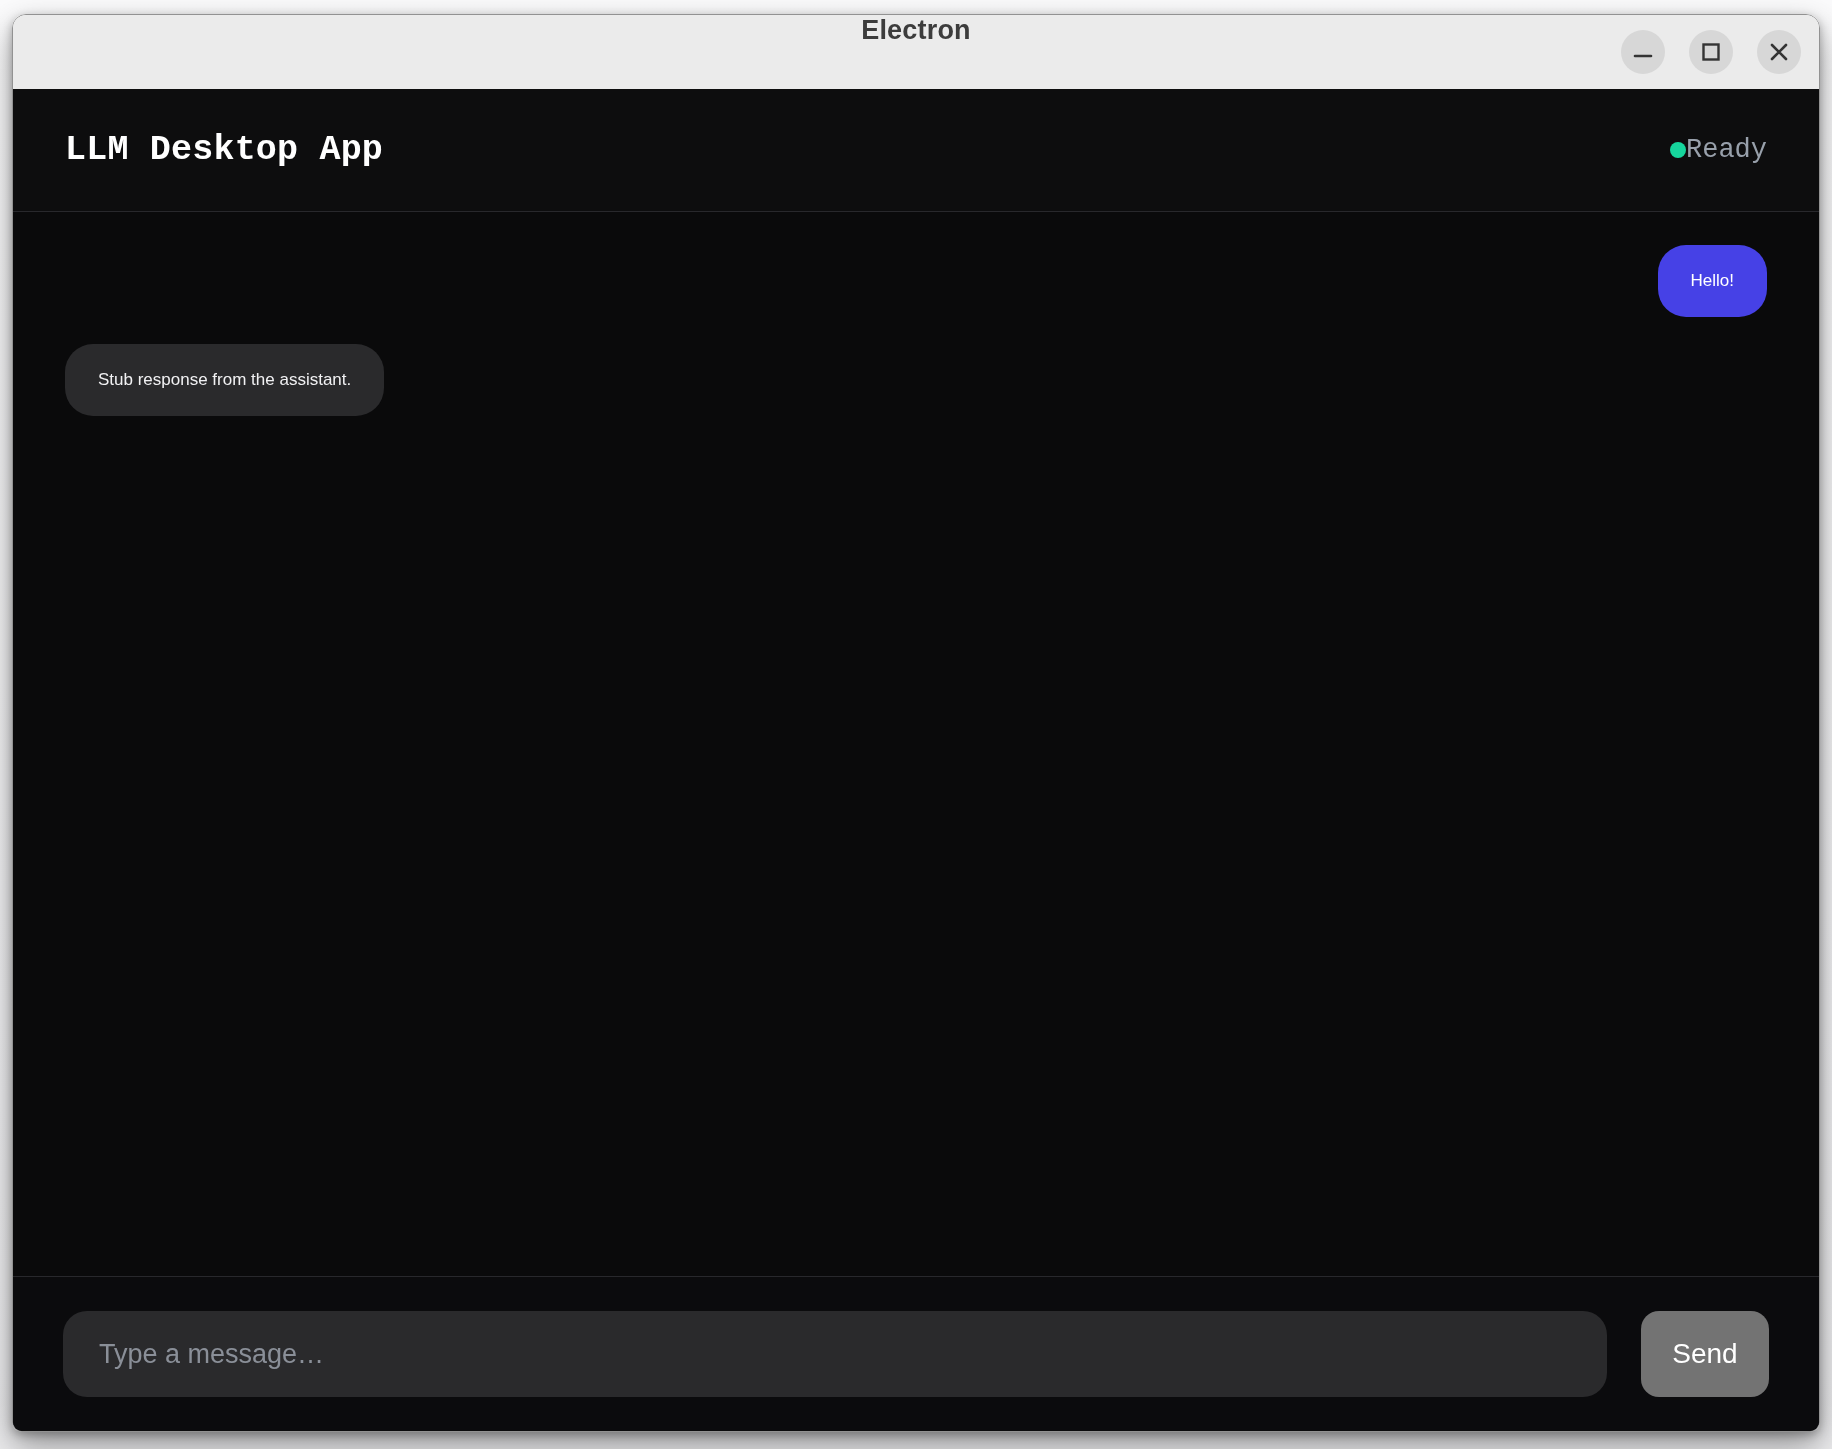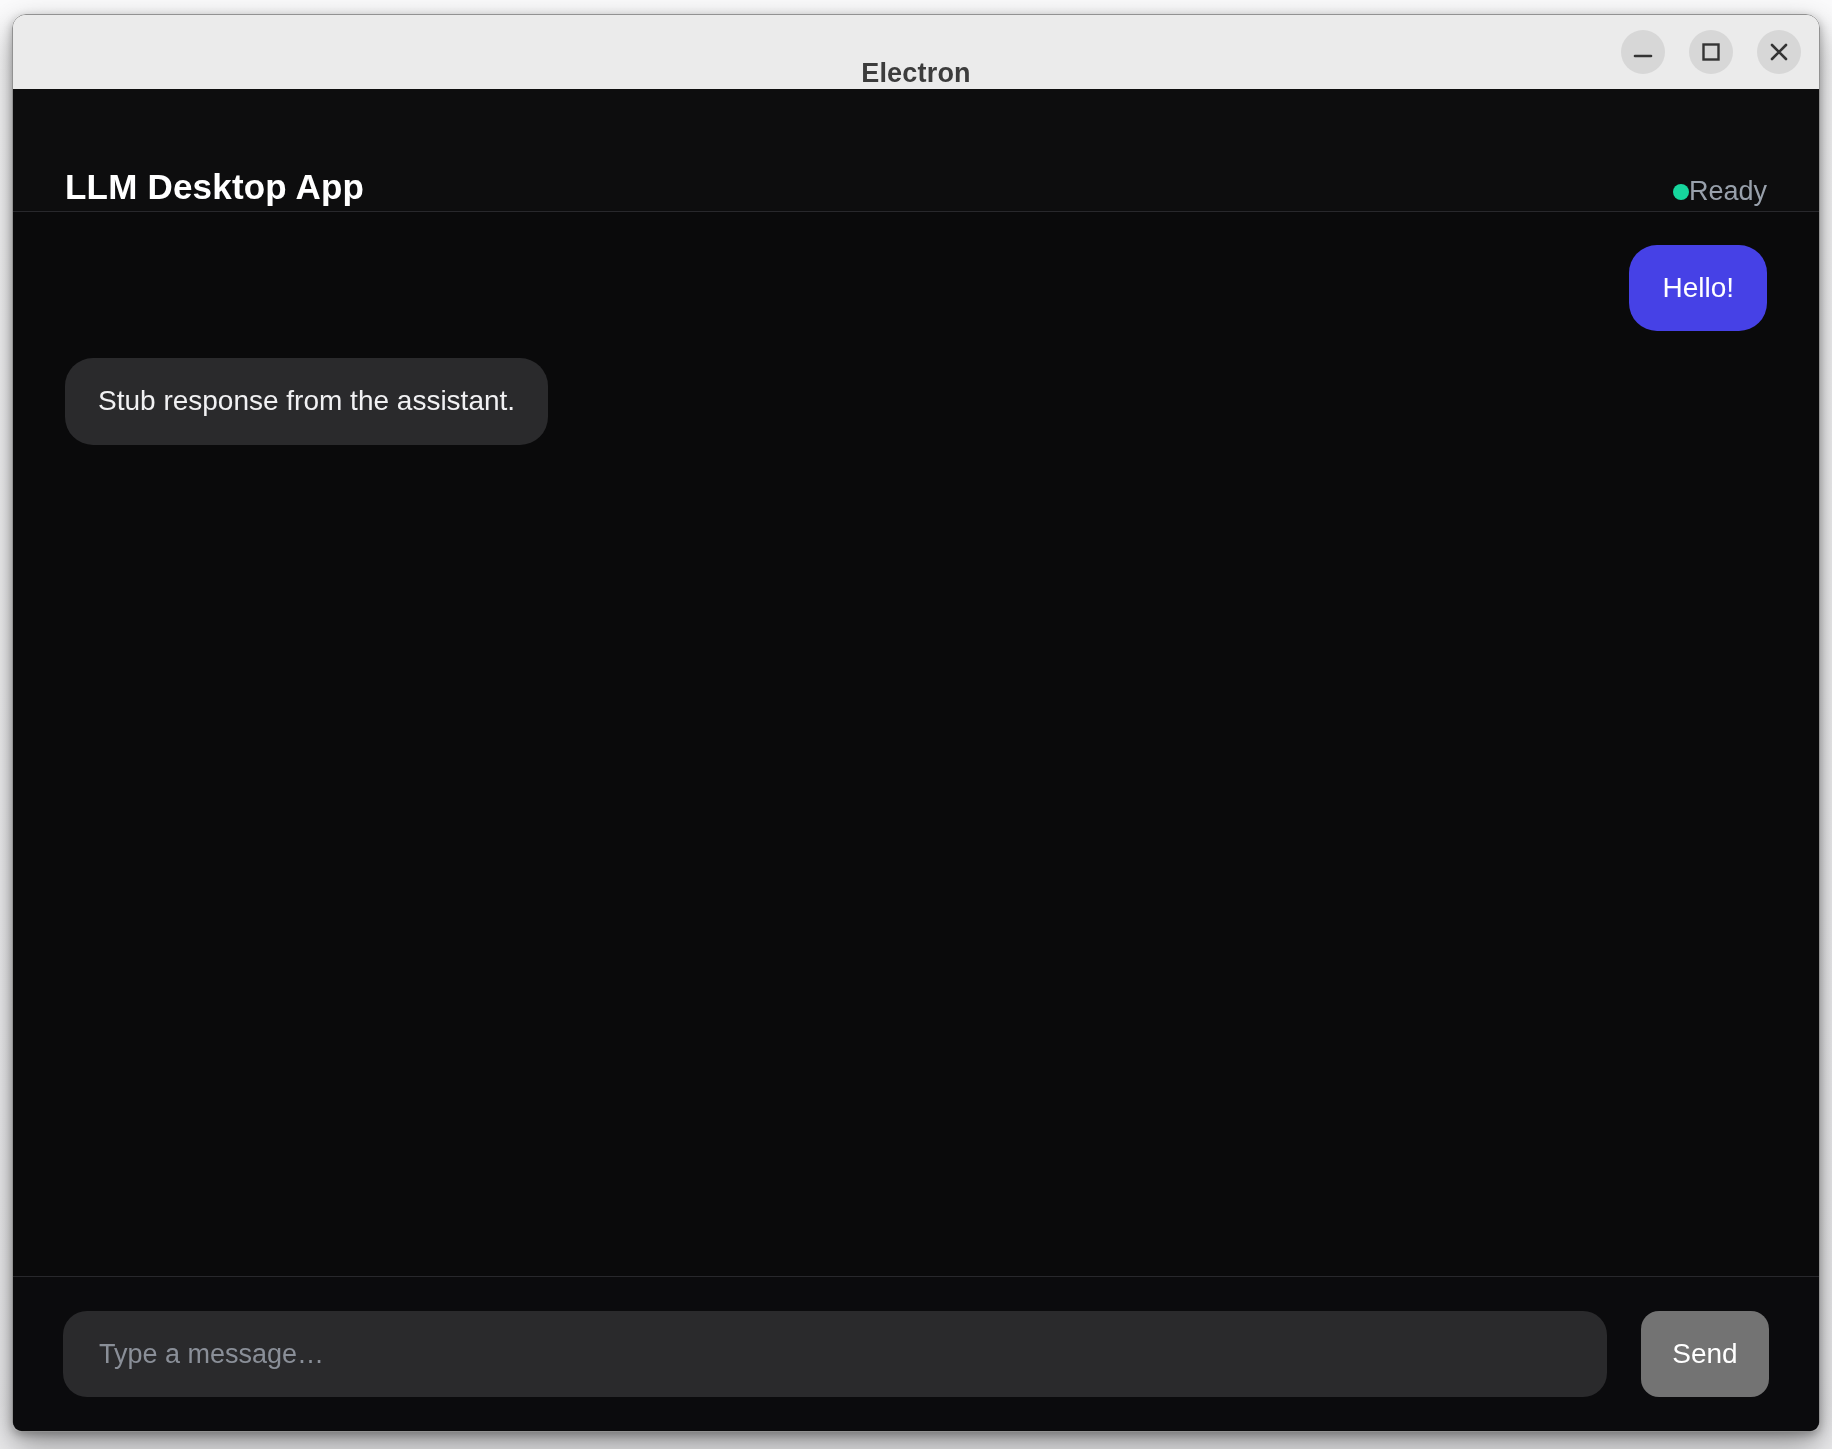--- a/index.html
+++ b/index.html
@@ -30,21 +30,21 @@
     display: flex;
     flex-direction: column;
     box-sizing: border-box;
   }
   .titlebar {
     height: 74px;
     min-height: 74px;
     background: #ebebeb;
     position: relative;
     display: flex;
-    align-items: flex-end;
+    align-items: flex-start;
     justify-content: center;
   }
   .titlebar-title {
     font-size: 27px;
     font-weight: bold;
     color: #3c3c3c;
     letter-spacing: 0.2px;
   }
   .window-controls {
     position: absolute;
@@ -75,24 +75,25 @@
     display: flex;
     flex-direction: column;
     min-height: 0;
   }
   .app-header {
     height: 123px;
     min-height: 123px;
     background: #0d0d0e;
     border-bottom: 1px solid #28282c;
     display: flex;
-    align-items: flex-end;
+    align-items: center;
     justify-content: space-between;
     padding: 4px 52px;
     box-sizing: border-box;
+    font-family: Liberation Mono, monospace;
   }
   .app-title {
     font-size: 35px;
     font-weight: bold;
     color: #ffffff;
     letter-spacing: 0.2px;
   }
   .status {
     display: flex;
     align-items: center;
@@ -115,21 +116,21 @@
     padding: 33px 52px;
     display: flex;
     flex-direction: column;
     gap: 27px;
     box-sizing: border-box;
   }
   .msg {
     max-width: 70%;
     border-radius: 28px;
     padding: 25px 33px;
-    font-size: 28px;
+    font-size: 17px;
     line-height: 1.3;
   }
   .msg.user {
     align-self: flex-end;
     background: #4641e6;
     color: #ffffff;
   }
   .msg.assistant {
     align-self: flex-start;
     background: #2a2a2c;

